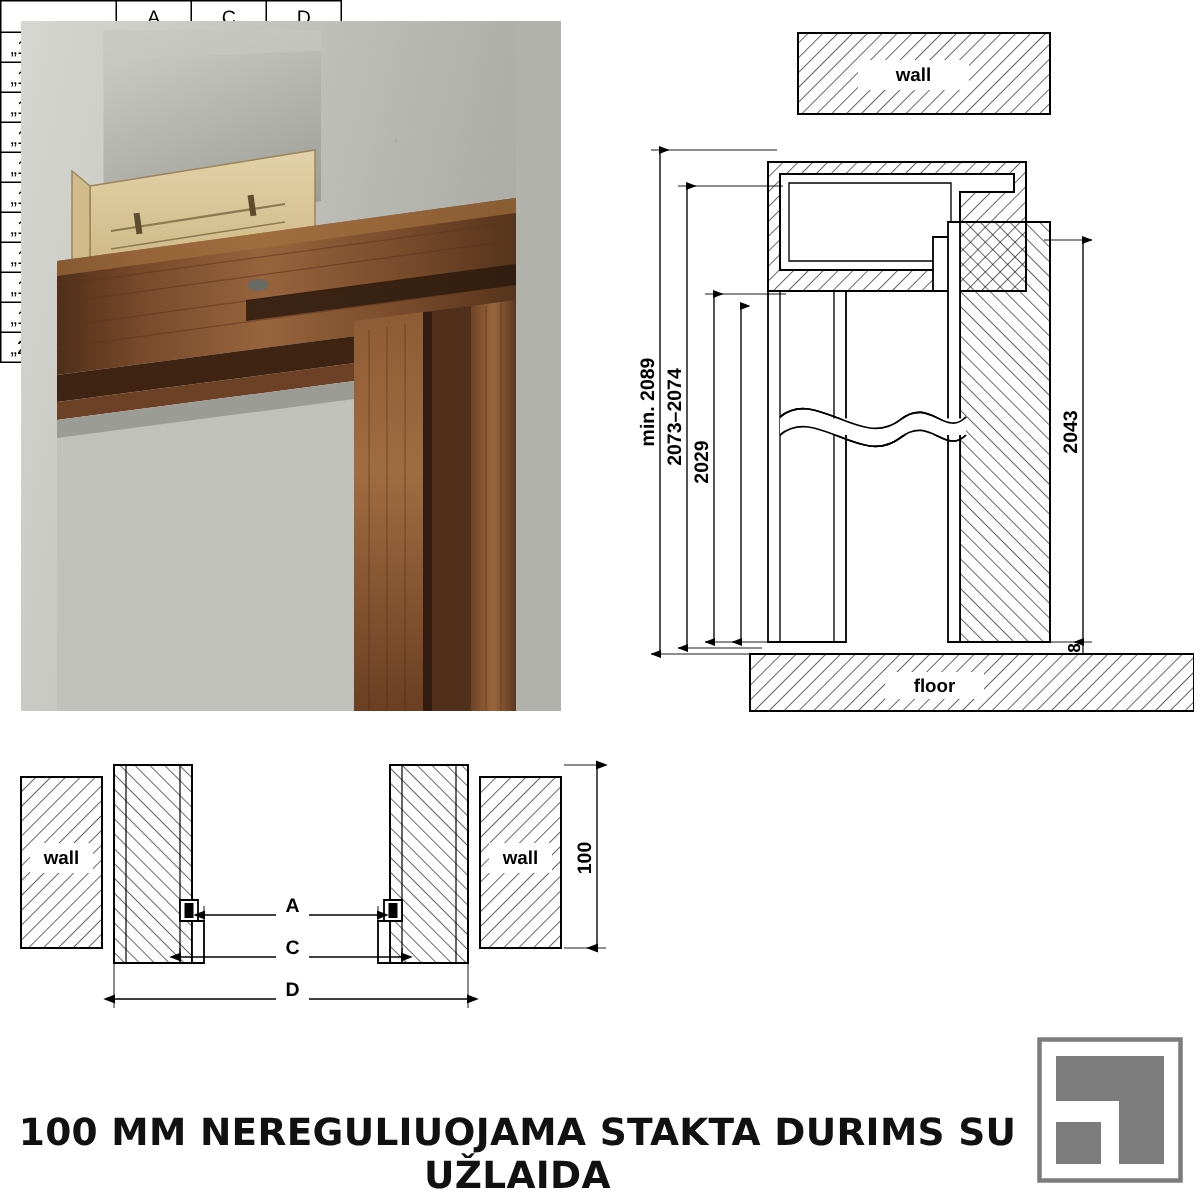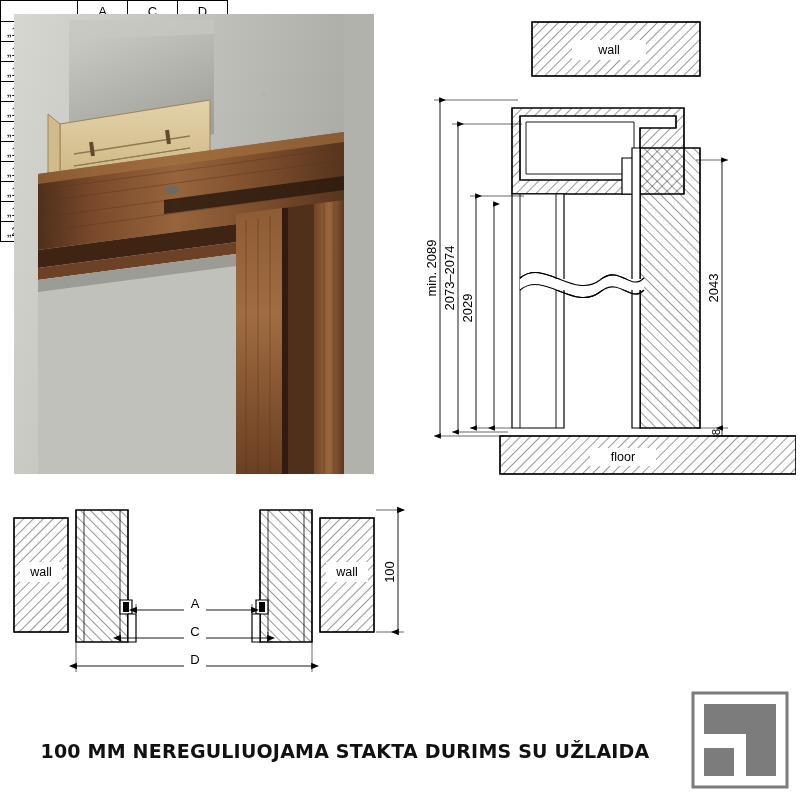--- a/index.html
+++ b/index.html
@@ -26,21 +26,21 @@
   #photo {
     left: 14px; top: 14px;
     width: 360px; height: 460px;
     overflow: hidden;
     background: #c9c9c4;
     border: 0;
   }
   #photo svg { display: block; }
 
   
-  .svgbox { position: absolute; }
+  .svgbox { position: absolute; font-weight: bold; }
 
   
   #dimtable {
     left: 440px; top: 492px;
     border-collapse: collapse;
     font-size: 13px;
     background: #fff;
   }
   #dimtable td, #dimtable th {
     border: 1px solid #000;
@@ -58,21 +58,21 @@
   }
   #dimtable th { height: 18px; }
   #dimtable col.c1 { width: 68px; }
   #dimtable col.c2, #dimtable col.c3, #dimtable col.c4 { width: 50px; }
 
   
   #caption {
     left: 0px; top: 740px;
     width: 690px;
     text-align: center;
-    font-size: 19px;
+    font-size: 25px;
     font-weight: bold;
     letter-spacing: 0.2px;
     color: #111;
     font-family: "DejaVu Sans", sans-serif;
   }
 
   
   #logo {
     left: 690px; top: 690px;
     width: 100px; height: 100px;

